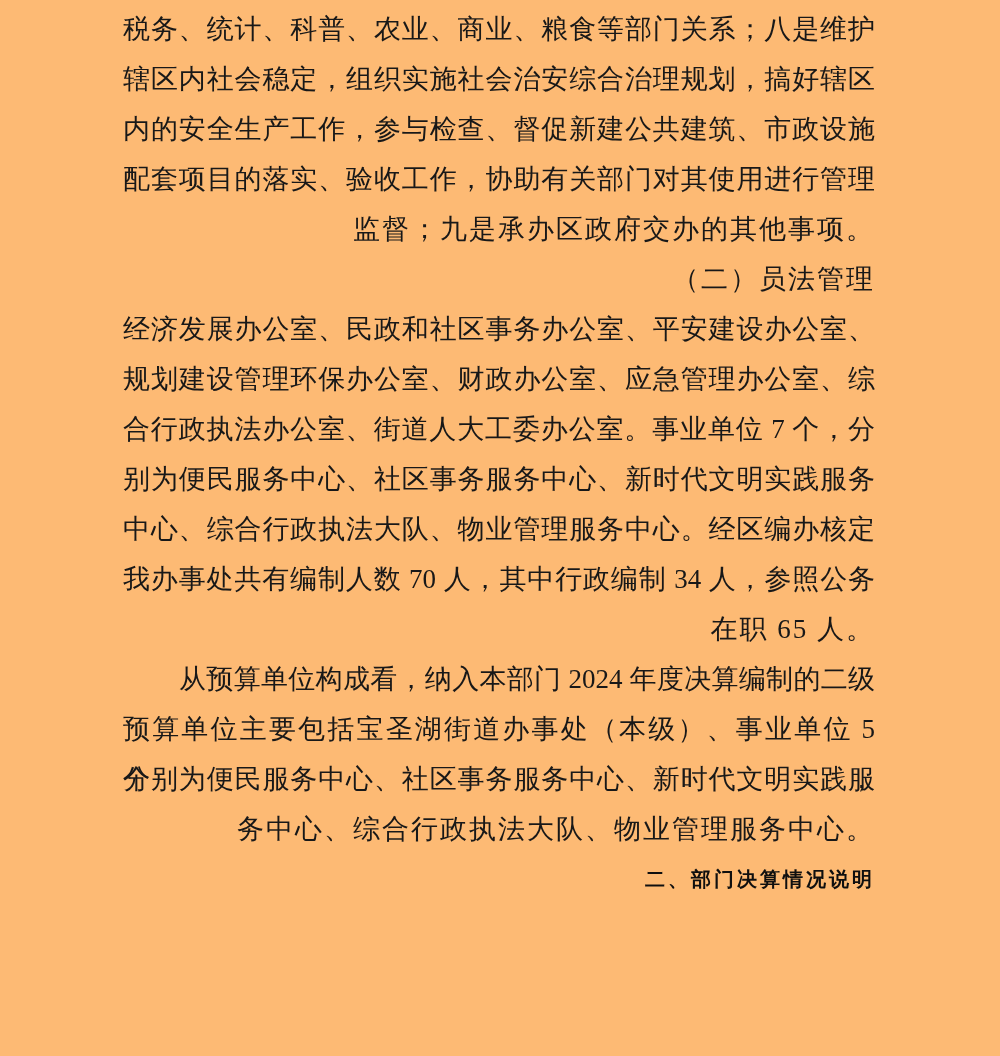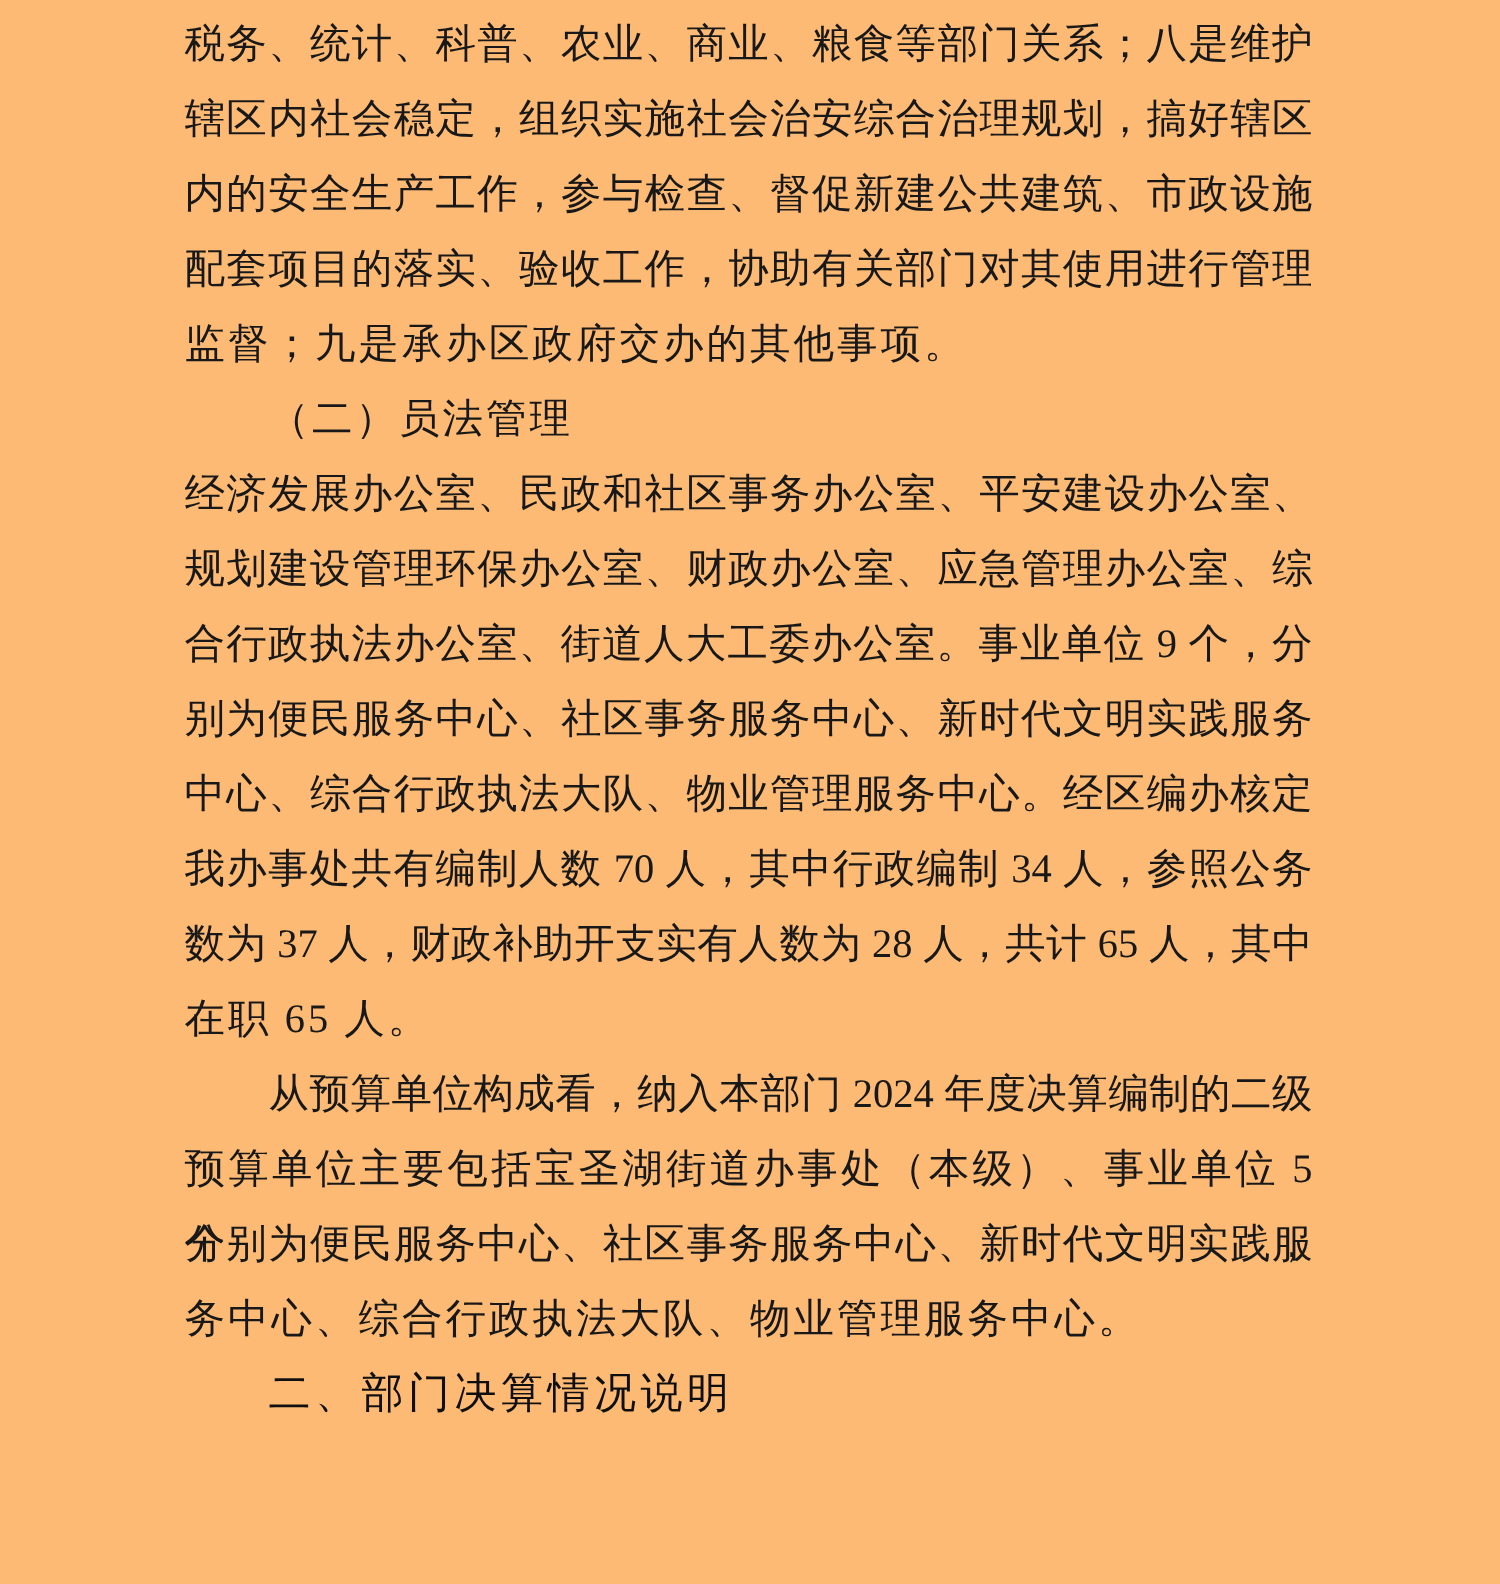--- a/index.html
+++ b/index.html
@@ -29,50 +29,49 @@
     overflow: visible;
   }
   
   .stretch {
     white-space: normal;
     text-align: justify;
     text-align-last: justify;
   }
   
   .end {
-    text-align: left;
+    text-align: right;
     letter-spacing: 2px;
   }
   .indent {
     text-indent: 56px;
   }
   .heading-bold {
     font-family: "DejaVu Sans", "Liberation Sans", sans-serif;
-    font-weight: normal;
-    font-size: 28px;
+    font-weight: bold;
+    font-size: 20px;
     letter-spacing: 3px;
     color: #0f0f0f;
   }
 </style>
 </head>
 <body>
 
 <div class="page">
   <div class="line stretch">税务、统计、科普、农业、商业、粮食等部门关系；八是维护</div>
   <div class="line stretch">辖区内社会稳定，组织实施社会治安综合治理规划，搞好辖区</div>
   <div class="line stretch">内的安全生产工作，参与检查、督促新建公共建筑、市政设施</div>
   <div class="line stretch">配套项目的落实、验收工作，协助有关部门对其使用进行管理</div>
   <div class="line end">监督；九是承办区政府交办的其他事项。</div>
   <div class="line end indent">（二）员法管理</div>
   <div class="line stretch">经济发展办公室、民政和社区事务办公室、平安建设办公室、</div>
   <div class="line stretch">规划建设管理环保办公室、财政办公室、应急管理办公室、综</div>
-  <div class="line stretch">合行政执法办公室、街道人大工委办公室。事业单位 9 个，分</div>
+  <div class="line stretch">合行政执法办公室、街道人大工委办公室。事业单位 7 个，分</div>
   <div class="line stretch">别为便民服务中心、社区事务服务中心、新时代文明实践服务</div>
   <div class="line stretch">中心、综合行政执法大队、物业管理服务中心。经区编办核定</div>
   <div class="line stretch">我办事处共有编制人数 70 人，其中行政编制 34 人，参照公务</div>
-  <div class="line stretch">数为 37 人，财政补助开支实有人数为 28 人，共计 65 人，其中</div>
   <div class="line end">在职 65 人。</div>
   <div class="line stretch indent">从预算单位构成看，纳入本部门 2024 年度决算编制的二级</div>
   <div class="line stretch">预算单位主要包括宝圣湖街道办事处（本级）、事业单位 5 个，</div>
   <div class="line stretch">分别为便民服务中心、社区事务服务中心、新时代文明实践服</div>
   <div class="line end">务中心、综合行政执法大队、物业管理服务中心。</div>
   <div class="line end indent heading-bold">二、部门决算情况说明</div>
 </div>
 
 </body></html>

